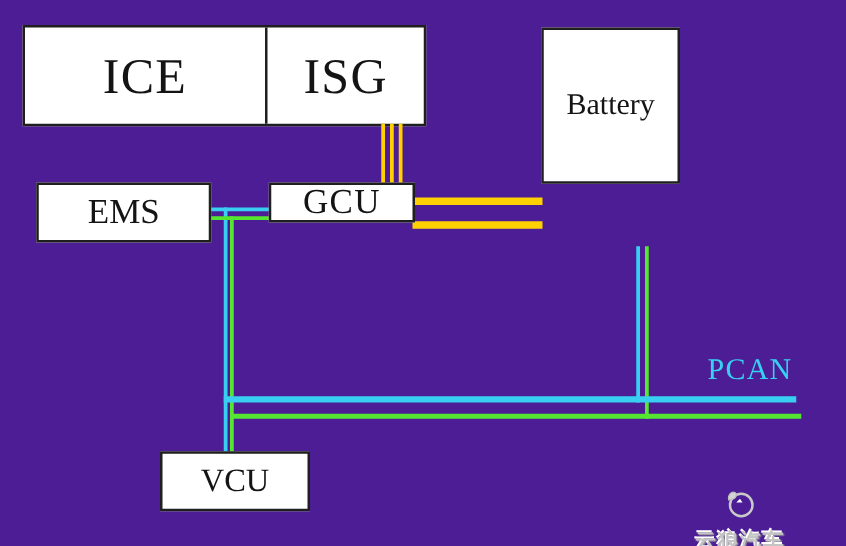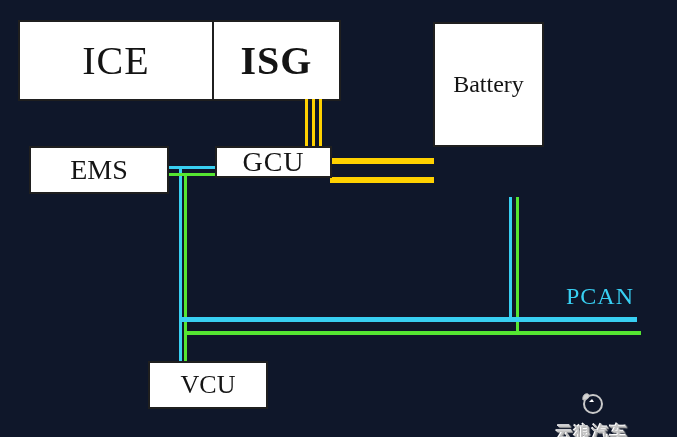--- a/index.html
+++ b/index.html
@@ -1,34 +1,34 @@
 <!DOCTYPE html>
 <html style="--power-yellow: #FFD100; --pcan-cyan: #38CFF2; --green-bus: #55E632; --box-border: #1F1F1F; --watermark-gray: #C4C4C4;"><head>
 <meta charset="utf-8">
 <style>
   html,body { margin:0; padding:0; background:#ffffff; }
   .canvas {
-    position:relative; width:677px; height:437px; background:#0f172a;
+    position:relative; width:677px; height:437px; background:#4c1d95;
     font-family:"Liberation Serif","DejaVu Serif",serif; overflow:hidden;
   }
   .box {
     position:absolute; background:#ffffff; border:2px solid var(--box-border,#1f1f1f);
     box-sizing:border-box; display:flex; align-items:center; justify-content:center;
     color:#141414;
   }
   
   #engine-group { left:18px; top:20px; width:323px; height:81px; padding:0; }
   #engine-group .cell { height:100%; display:flex; align-items:center; justify-content:center; font-size:40px; letter-spacing:1px; }
   #ice-cell { width:194px; border-right:2px solid var(--box-border,#1f1f1f); box-sizing:border-box; }
-  #isg-cell { flex:1;font-weight:bold; }
+  #isg-cell { flex:1; }
 
   #ems-box     { left:29px;  top:146px; width:140px; height:48px;  font-size:28px; }
   #gcu-box     { left:215px; top:146px; width:117px; height:32px;  font-size:28px; letter-spacing:1px; }
   #battery-box { left:433px; top:22px;  width:111px; height:125px; font-size:24px; }
-  #vcu-box     { left:128px; top:361px; width:120px; height:48px;  font-size:26px;margin-left:20px; }
+  #vcu-box     { left:128px; top:361px; width:120px; height:48px;  font-size:26px; }
 
   .line { position:absolute; }
   .yellow { background:var(--power-yellow,#ffd100); }
   .cyan   { background:var(--pcan-cyan,#38cff2); }
   .green  { background:var(--green-bus,#55e632); }
 
   
   #isg-gcu-1 { left:305px; top:99px; width:3px; height:49px; }
   #isg-gcu-2 { left:312px; top:99px; width:3px; height:49px; }
   #isg-gcu-3 { left:319px; top:99px; width:3px; height:49px; }

